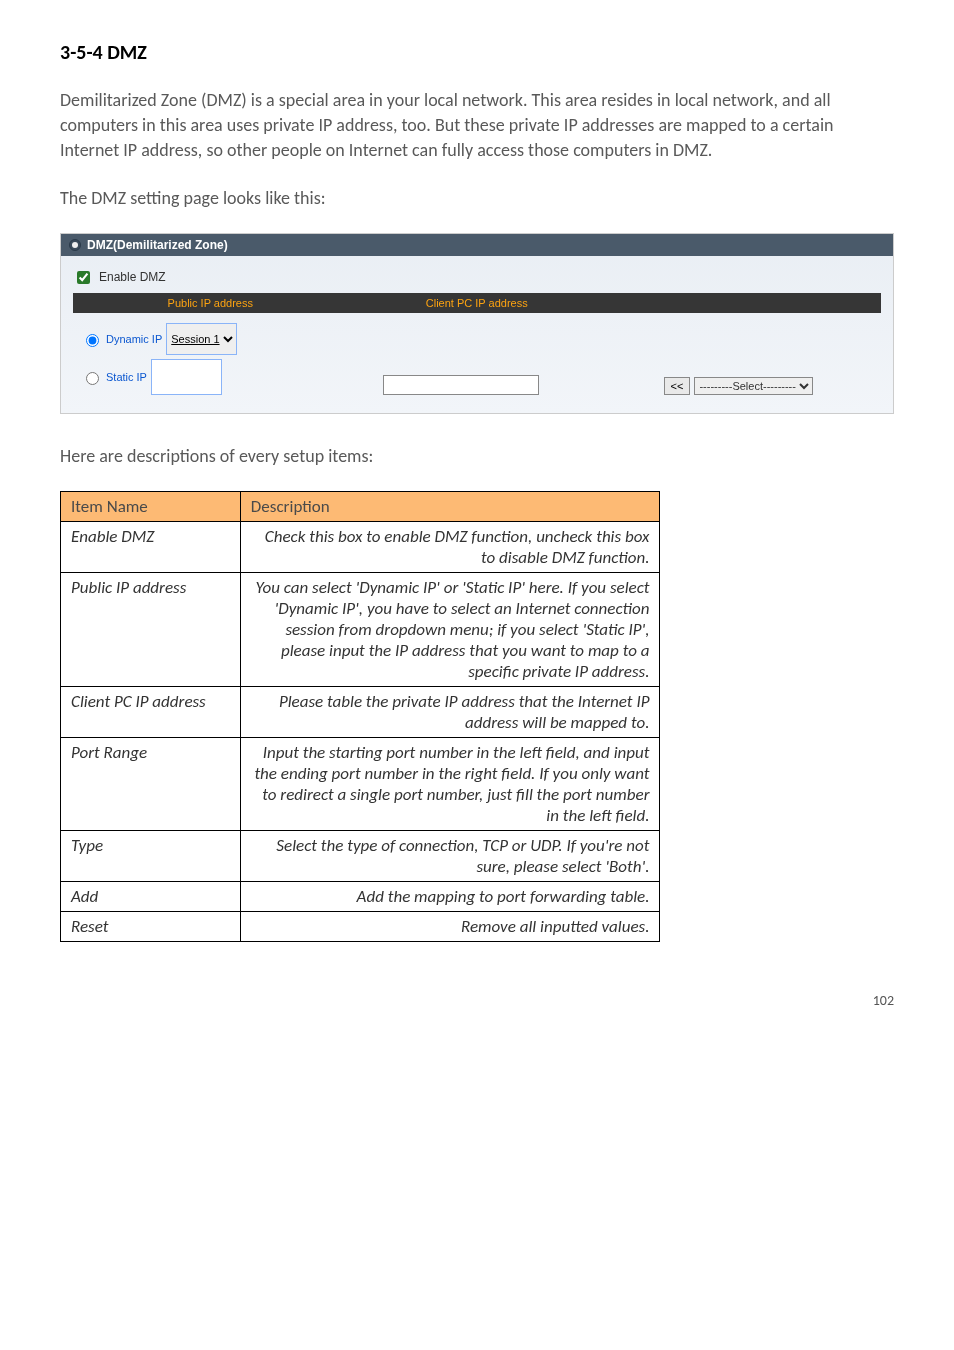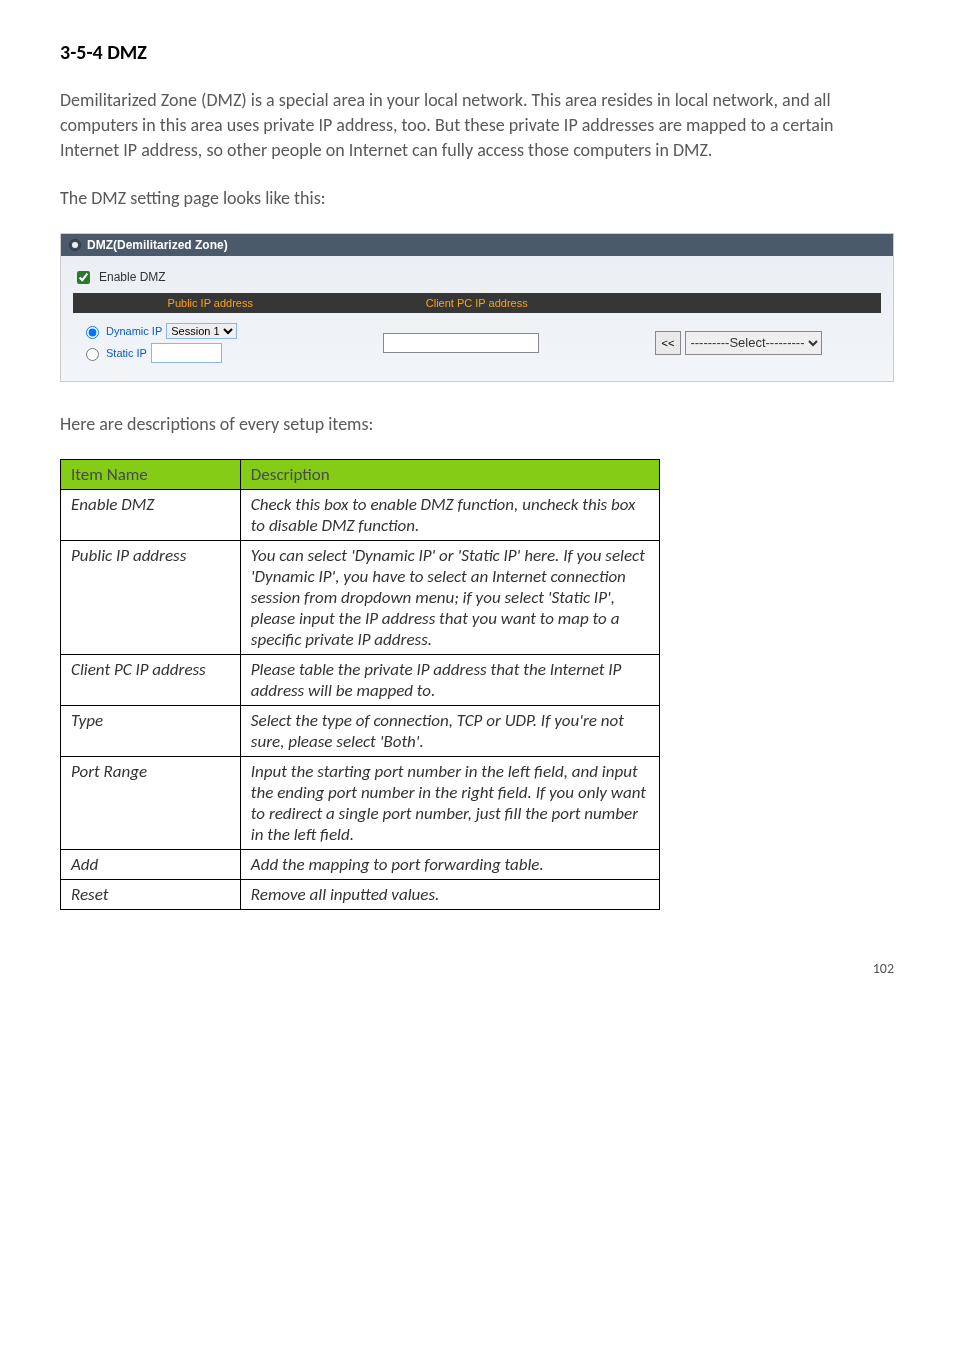--- a/index.html
+++ b/index.html
@@ -73,37 +73,38 @@
   }
   .dmz-columns > div {
     padding: 4px 8px;
     text-align: center;
   }
   .col-public { flex: 0 0 32%; text-align: right; }
   .col-client { flex: 0 0 30%; }
   .col-name   { flex: 0 0 38%; }
   .dmz-row {
     display: flex;
-    align-items: center;
+    align-items: flex-end;
     padding: 10px 8px 6px 8px;
     gap: 8px;
   }
   .public-group {
     flex: 0 0 32%;
     display: flex;
     flex-direction: column;
     gap: 4px;
     color: #0b57d0;
     font-size: 11px;
   }
   .public-group label { display: flex; align-items: center; gap: 4px; }
   .public-group select, .public-group input[type=text]{
     border: 1px solid #8ab4f8;
     font-size: 11px;
-    height: 16px;
+    height: 32px;
+    text-decoration: underline;
   }
   .client-group {
     flex: 0 0 30%;
     display: flex;
     justify-content: center;
   }
   .client-group input {
     width: 150px;
     border: 1px solid #888;
     height: 16px;
@@ -116,57 +117,58 @@
   }
   .name-group button, .btn {
     background: #e9e9e9;
     border: 1px solid #888;
     font-size: 11px;
     padding: 1px 6px;
     cursor: pointer;
   }
   .name-group select {
     border: 1px solid #888;
-    font-size: 13px;
-    height: 24px;
+    font-size: 11px;
+    height: 18px;
     color: #333;
   }
   .btn-row {
     text-align: right;
     padding: 4px 12px 10px 0;
   }
   .btn-row .btn { margin-left: 2px; }
   table.desc-table {
     border-collapse: collapse;
     width: 72%;
     margin: 0;
   }
   table.desc-table th, table.desc-table td {
     border: 1px solid #000;
     padding: 4px 10px;
     text-align: left;
     vertical-align: top;
     font-size: 17px;
   }
   table.desc-table th {
-    background: #84cc16;
+    background: #fdba74;
     font-family: Calibri, Arial, sans-serif;
     font-weight: normal;
     color: #4a4a4a;
   }
   table.desc-table td.label {
     font-style: italic;
     font-family: Calibri, Arial, sans-serif;
     color: #333;
     width: 30%;
   }
   table.desc-table td.val {
     font-style: italic;
     font-family: Calibri, Arial, sans-serif;
     color: #333;
+    text-align: right;
   }
   .page-num {
     text-align: right;
     font-size: 14px;
     color: #555;
     margin-top: 50px;
   }
 </style>
 </head>
 <body>
@@ -239,28 +241,28 @@
       </tr>
       <tr>
         <td class="label">Public IP address</td>
         <td class="val">You can select 'Dynamic IP' or 'Static IP' here. If you select 'Dynamic IP', you have to select an Internet connection session from dropdown menu; if you select 'Static IP', please input the IP address that you want to map to a specific private IP address.</td>
       </tr>
       <tr>
         <td class="label">Client PC IP address</td>
         <td class="val">Please table the private IP address that the Internet IP address will be mapped to.</td>
       </tr>
       <tr>
+        <td class="label">Port Range</td>
+        <td class="val">Input the starting port number in the left field, and input the ending port number in the right field. If you only want to redirect a single port number, just fill the port number in the left field.</td>
+      </tr>
+      <tr>
         <td class="label">Type</td>
         <td class="val">Select the type of connection, TCP or UDP. If you're not sure, please select 'Both'.</td>
       </tr>
       <tr>
-        <td class="label">Port Range</td>
-        <td class="val">Input the starting port number in the left field, and input the ending port number in the right field. If you only want to redirect a single port number, just fill the port number in the left field.</td>
-      </tr>
-      <tr>
         <td class="label">Add</td>
         <td class="val">Add the mapping to port forwarding table.</td>
       </tr>
       <tr>
         <td class="label">Reset</td>
         <td class="val">Remove all inputted values.</td>
       </tr>
     </tbody>
 </table>
 

